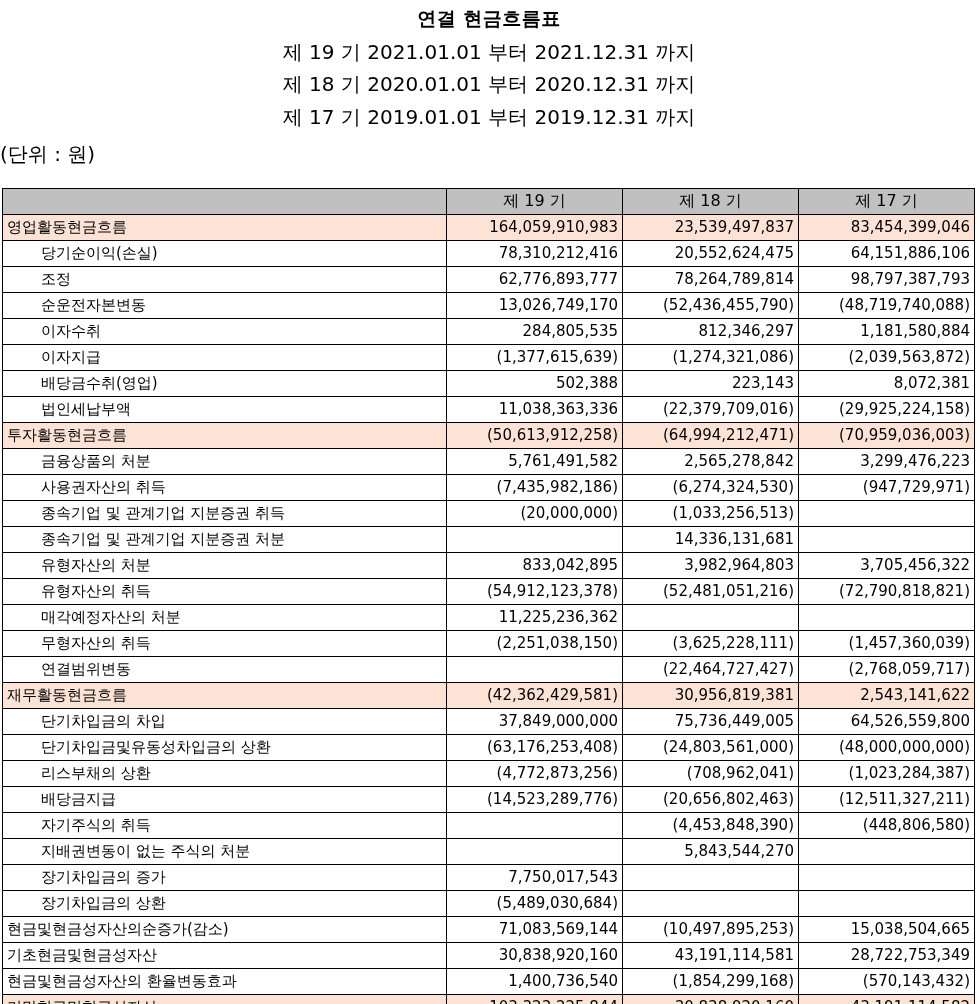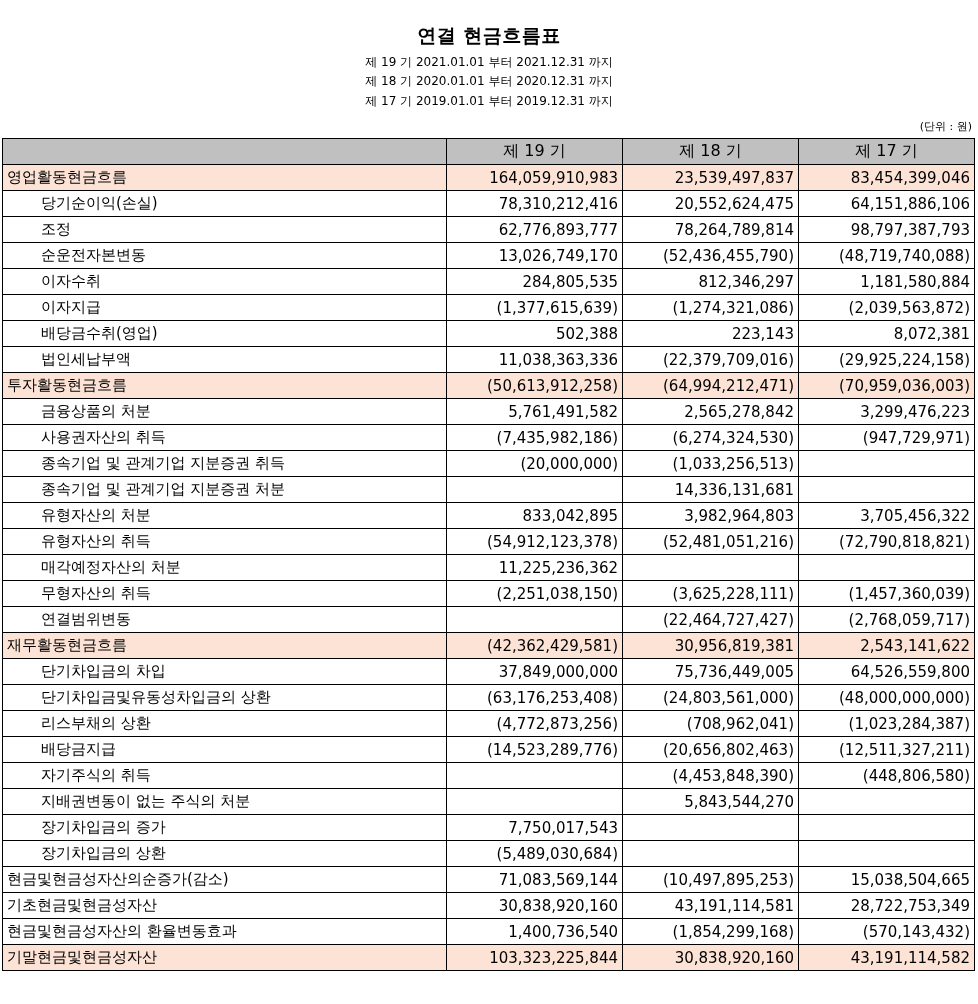--- a/index.html
+++ b/index.html
@@ -19,38 +19,38 @@
     width: 978px;
     height: 1004px;
     position: relative;
     box-sizing: border-box;
   }
   .doc-title {
     text-align: center;
     font-size: 19px;
     font-weight: bold;
     letter-spacing: 0.5px;
-    padding-top: 24px;
+    padding-top: 7px;
     line-height: 1.2;
   }
   .period-lines {
     text-align: center;
-    font-size: 12px;
+    font-size: 20px;
     line-height: 1.62;
     padding-top: 6px;
   }
   .period-line {
     white-space: nowrap;
   }
   .unit-line {
-    text-align: right;
-    font-size: 11px;
+    text-align: left;
+    font-size: 20px;
     padding-right: 6px;
     padding-top: 8px;
-    padding-bottom: 4px;
+    padding-bottom: 20px;
   }
   table.cf {
     border-collapse: collapse;
     width: 817px;
     margin-left: 2px;
     table-layout: fixed;
     font-size: 15px;
   }
   table.cf col.c-label  { width: 444px; }
   table.cf col.c-val    { width: 176px; }

